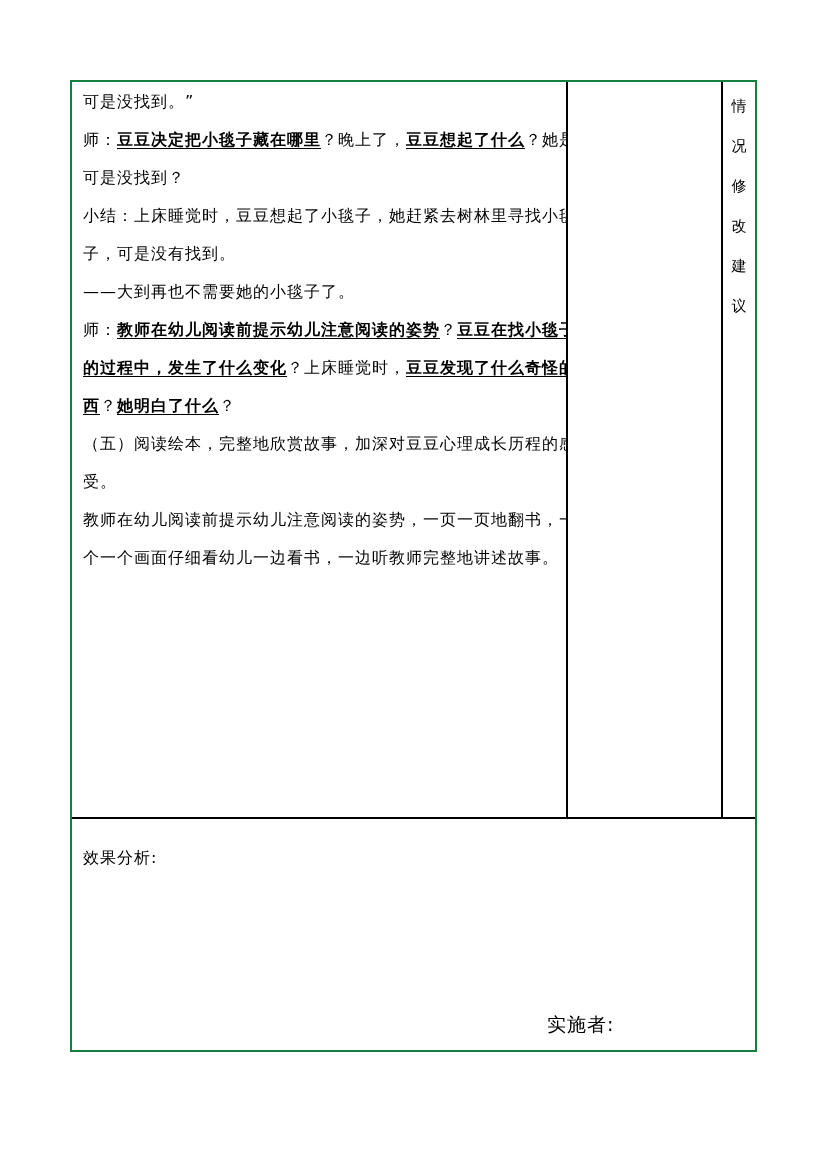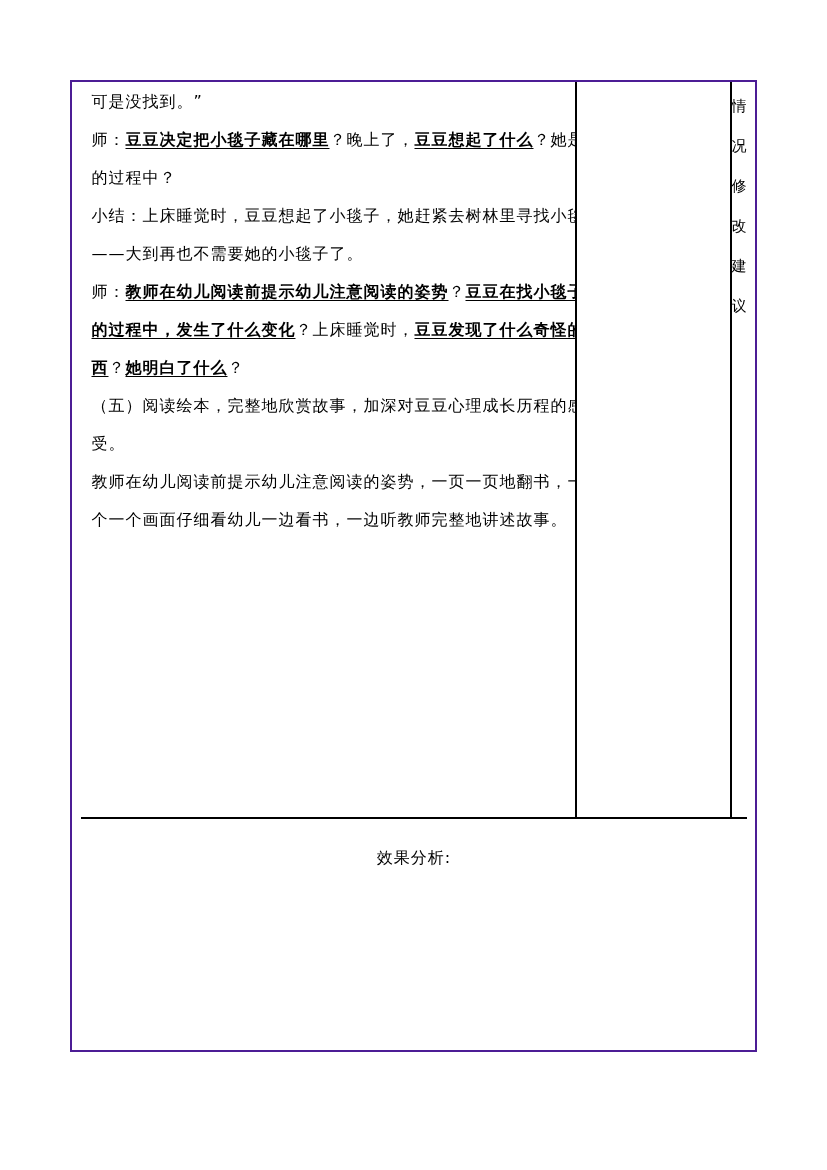--- a/index.html
+++ b/index.html
@@ -15,26 +15,25 @@
     color: #000000;
     font-family: "DejaVu Sans", sans-serif;
     overflow: hidden;
   }
   .doc-table {
     position: absolute;
     left: 70px;
     top: 80px;
     width: 687px;
     height: 972px;
-    border: 2px solid #4c1d95;
+    border: 2px solid #15803d;
     box-sizing: border-box;
     display: flex;
     flex-direction: column;
     background: #ffffff;
-    align-items: center;
   }
   .row-main {
     height: 737px;
     border-bottom: 2px solid #000000;
     box-sizing: border-box;
     display: flex;
     flex-direction: row;
   }
   .cell-content {
     width: 496px;
@@ -92,22 +91,23 @@
 </style>
 </head>
 <body>
 
 <div class="page">
   <div class="doc-table">
     <div class="row-main">
       <div class="cell-content">
           <div class="text-line"><span>可是没找到。”</span></div>
           <div class="text-line"><span>师：</span><span class="u">豆豆决定把小毯子藏在哪里</span><span>？晚上了，</span><span class="u">豆豆想起了什么</span><span>？她是</span></div>
-          <div class="text-line"><span>的过程中？</span></div>
+          <div class="text-line"><span>可是没找到？</span></div>
           <div class="text-line"><span>小结：上床睡觉时，豆豆想起了小毯子，她赶紧去树林里寻找小毯</span></div>
+          <div class="text-line"><span>子，可是没有找到。</span></div>
           <div class="text-line"><span>——大到再也不需要她的小毯子了。</span></div>
           <div class="text-line"><span>师：</span><span class="u">教师在幼儿阅读前提示幼儿注意阅读的姿势</span><span>？</span><span class="u">豆豆在找小毯子</span></div>
           <div class="text-line"><span class="u">的过程中，发生了什么变化</span><span>？上床睡觉时，</span><span class="u">豆豆发现了什么奇怪的东</span></div>
           <div class="text-line"><span class="u">西</span><span>？</span><span class="u">她明白了什么</span><span>？</span></div>
           <div class="text-line"><span>（五）阅读绘本，完整地欣赏故事，加深对豆豆心理成长历程的感</span></div>
           <div class="text-line"><span>受。</span></div>
           <div class="text-line"><span>教师在幼儿阅读前提示幼儿注意阅读的姿势，一页一页地翻书，一</span></div>
           <div class="text-line"><span>个一个画面仔细看幼儿一边看书，一边听教师完整地讲述故事。</span></div>
         </div>
       <div class="cell-empty"></div>

